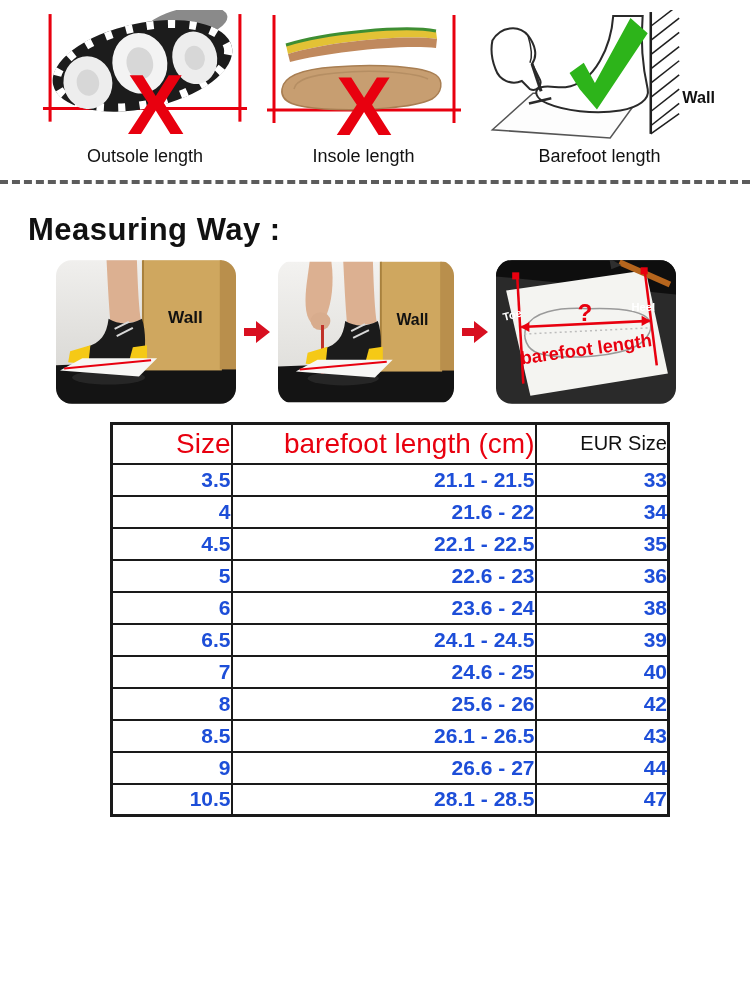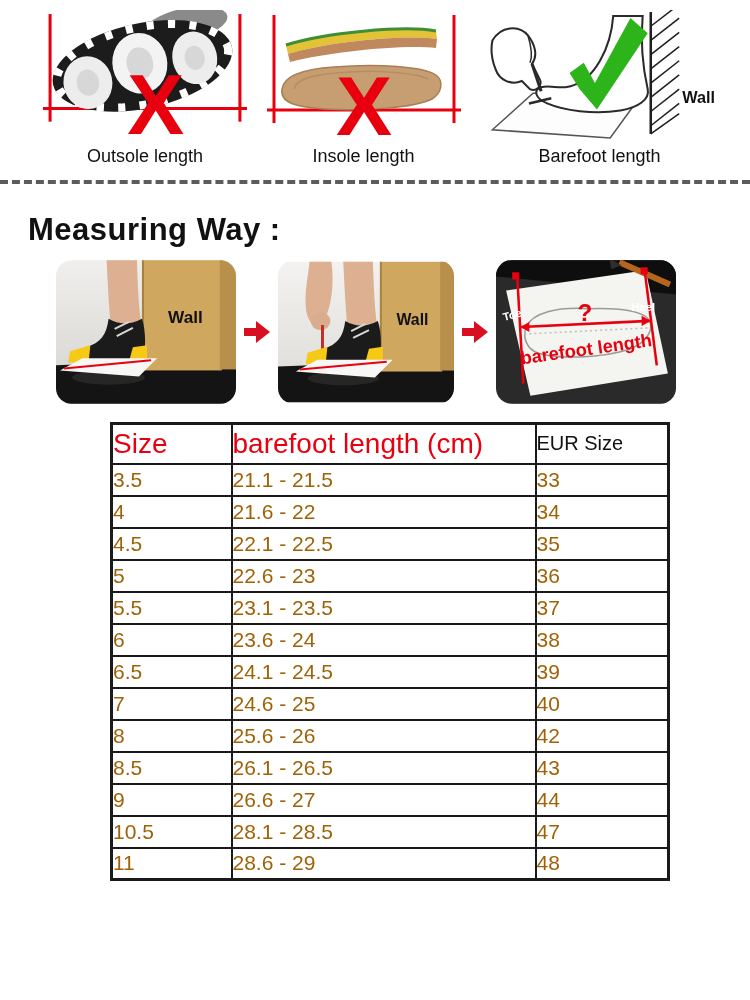--- a/index.html
+++ b/index.html
@@ -42,27 +42,27 @@
   .x-mark{
     font-family:"Liberation Sans","DejaVu Sans",sans-serif;
     font-weight:900;font-size:84px;fill:var(--accent-red);
   }
   .illo-label{font-weight:bold;fill:#111;}
   table.size-table{
     border-collapse:collapse;margin:16px 0 0 110px;width:557px;
     border:3px solid #1a1a1a;table-layout:fixed;
   }
   .size-table th,.size-table td{
-    border:2px solid #1a1a1a;text-align:left;vertical-align:middle;
+    border:2px solid #1a1a1a;text-align:right;vertical-align:middle;
     overflow:hidden;white-space:nowrap;margin-top:20px;
   }
   .size-table th{height:40px;font-weight:normal;}
   .size-table th.hdr-red{color:var(--accent-red);font-size:28px;}
   .size-table th.hdr-black{color:#111;font-size:20px;}
-  .size-table td{height:32px;font-weight:normal;font-size:21px;color:#a16207;}
+  .size-table td{height:32px;font-weight:bold;font-size:21px;color:#1d4ed8;}
   .col-size{width:120px;}
   .col-len{width:304px;}
   .col-eur{width:133px;}
 </style>
 </head>
 <body>
 
 <div class="methods">
 
   <div class="method">
@@ -263,25 +263,20 @@
     <td>4.5</td>
     <td>22.1 - 22.5</td>
     <td>35</td>
   </tr>
       <tr>
     <td>5</td>
     <td>22.6 - 23</td>
     <td>36</td>
   </tr>
       <tr>
-    <td>5.5</td>
-    <td>23.1 - 23.5</td>
-    <td>37</td>
-  </tr>
-      <tr>
     <td>6</td>
     <td>23.6 - 24</td>
     <td>38</td>
   </tr>
       <tr>
     <td>6.5</td>
     <td>24.1 - 24.5</td>
     <td>39</td>
   </tr>
       <tr>
@@ -302,19 +297,14 @@
       <tr>
     <td>9</td>
     <td>26.6 - 27</td>
     <td>44</td>
   </tr>
       <tr>
     <td>10.5</td>
     <td>28.1 - 28.5</td>
     <td>47</td>
   </tr>
-      <tr>
-    <td>11</td>
-    <td>28.6 - 29</td>
-    <td>48</td>
-  </tr>
     </tbody>
 </table>
 
 </body></html>

